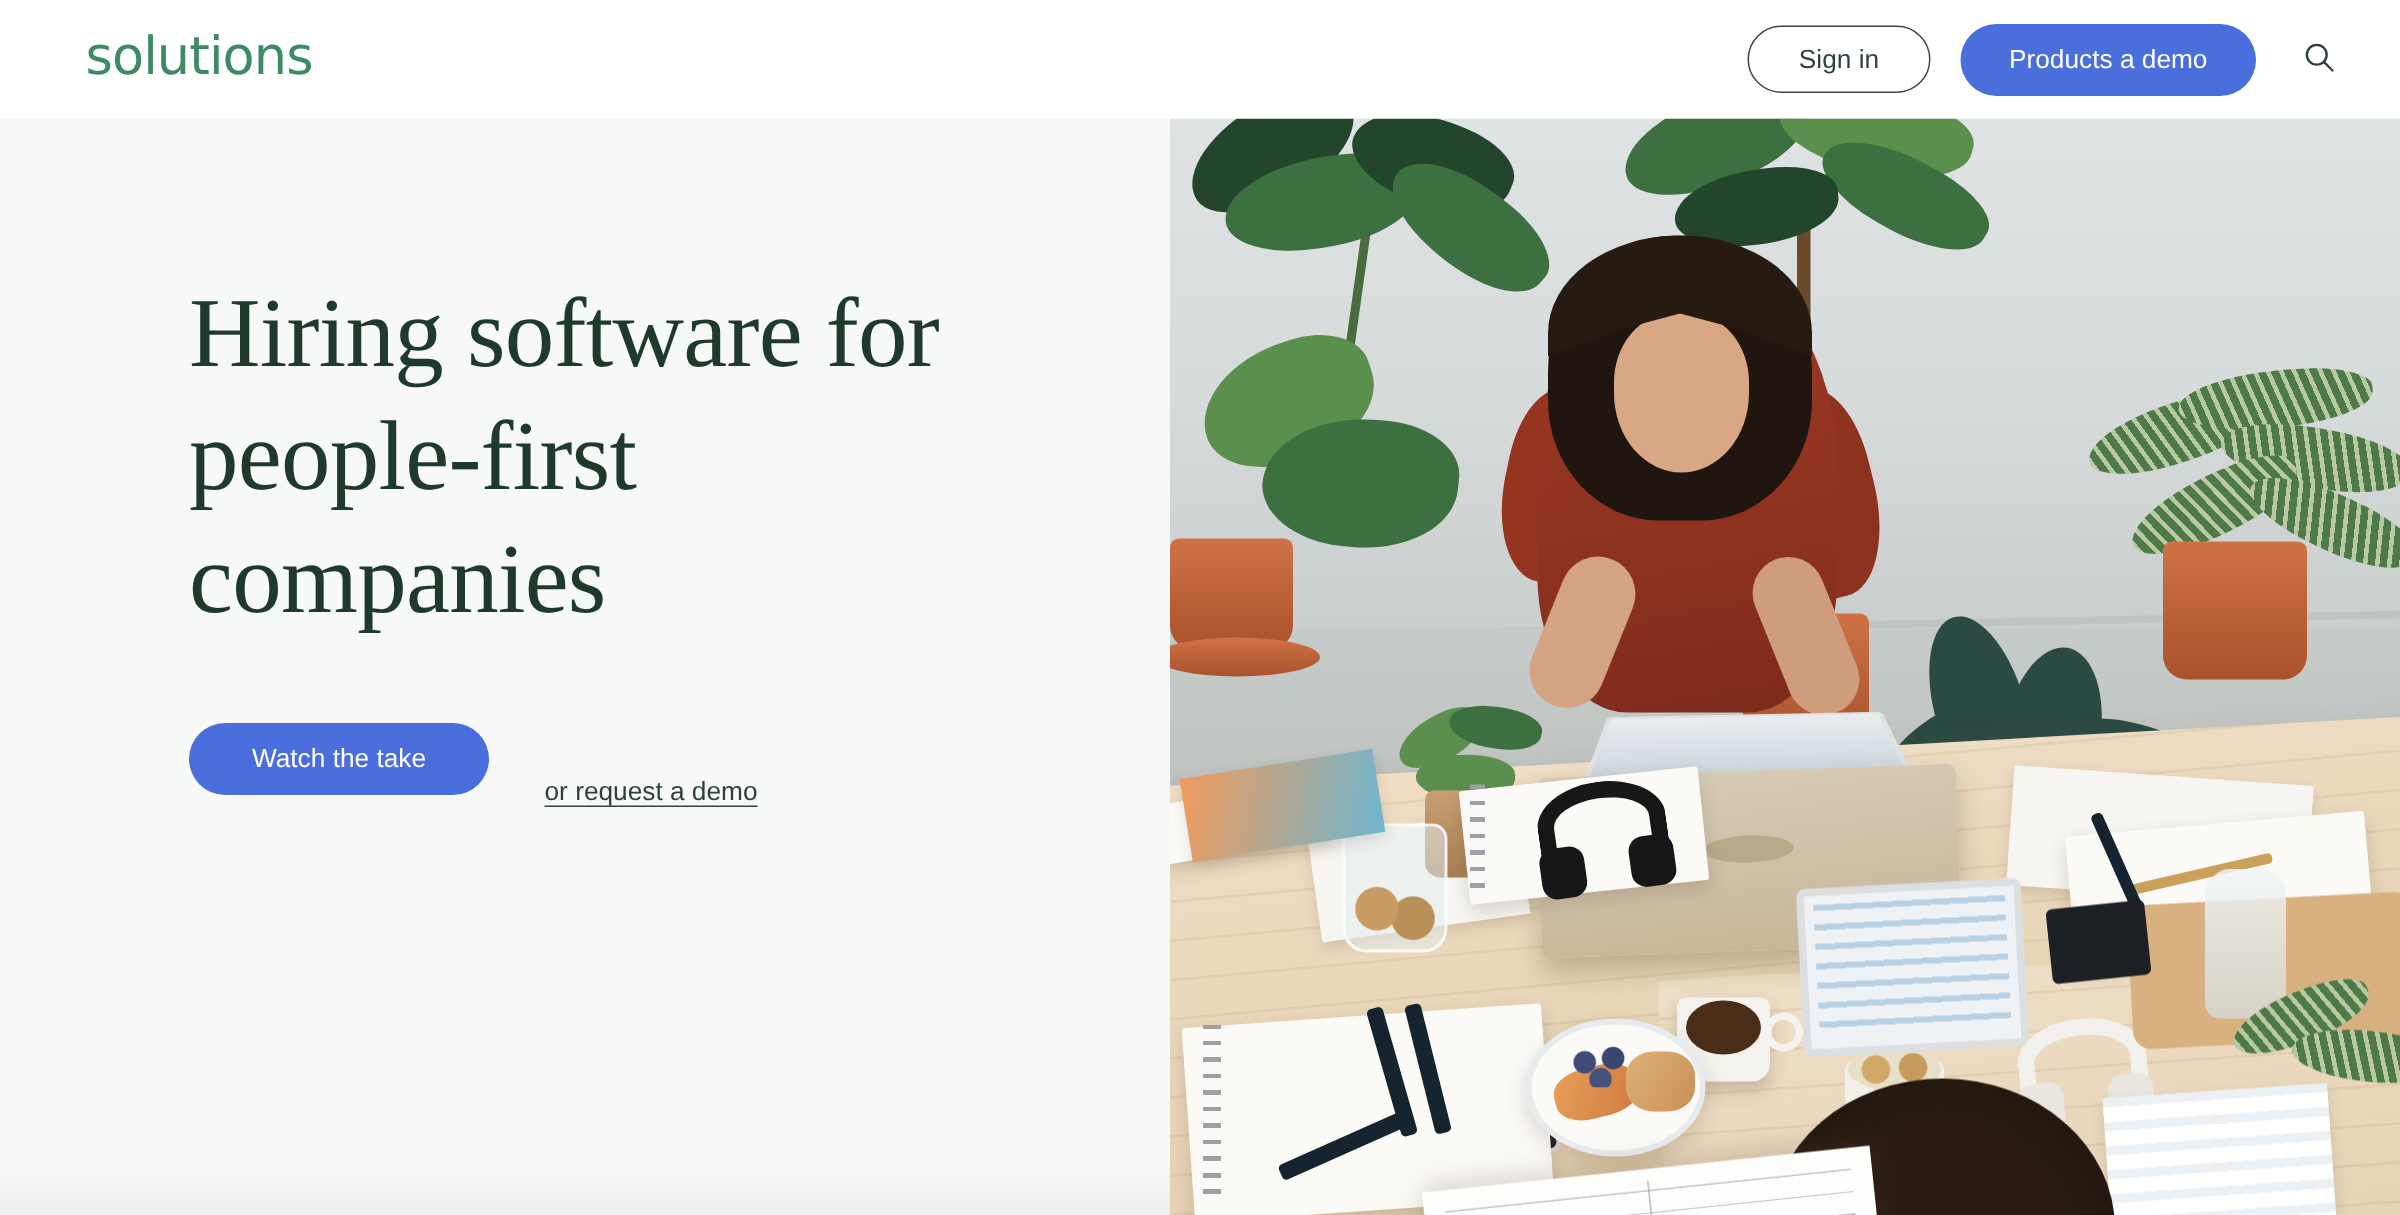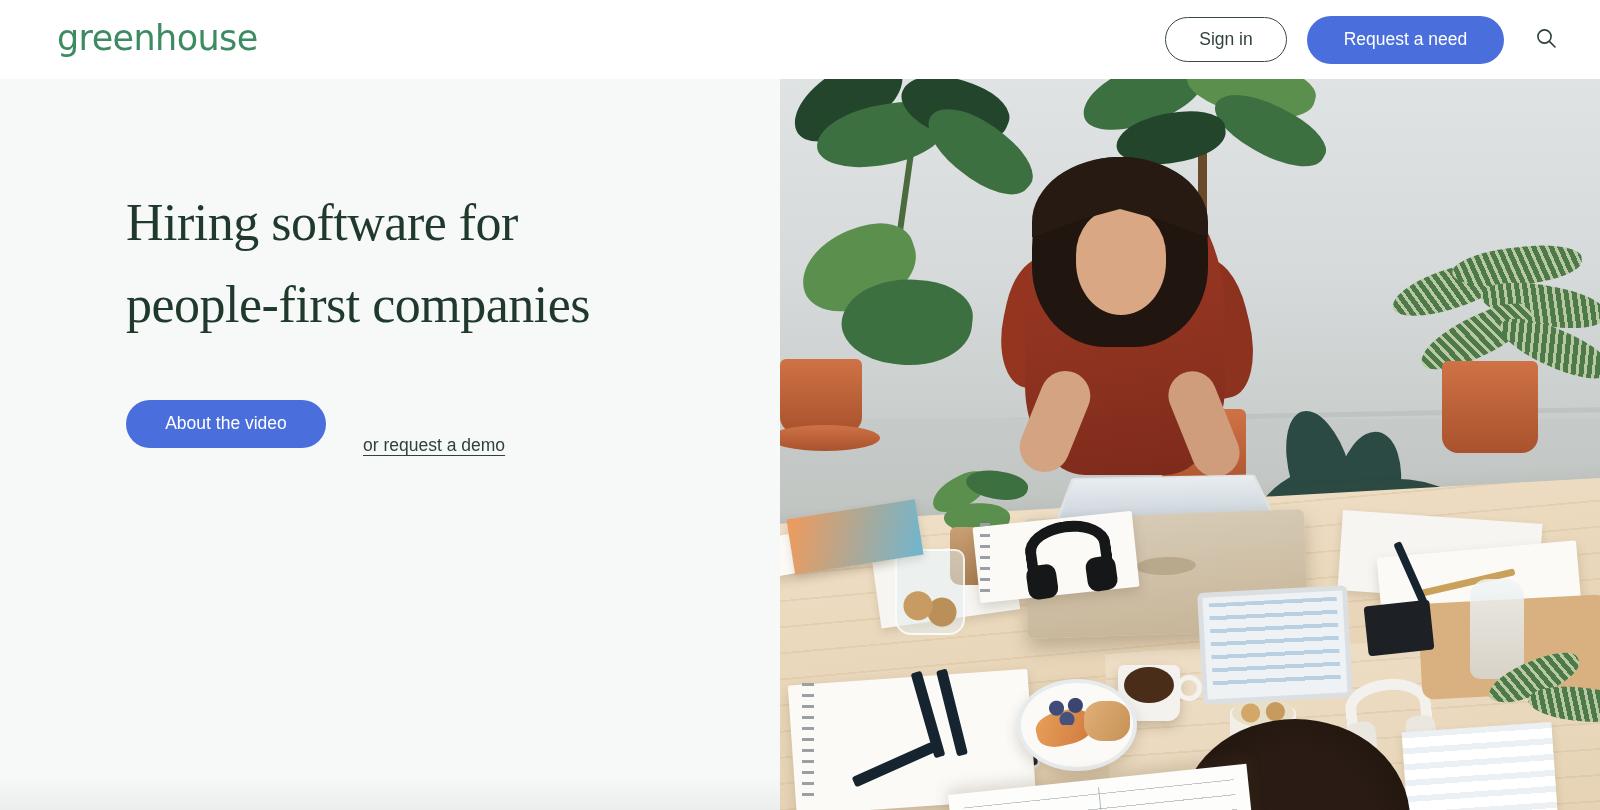--- a/index.html
+++ b/index.html
@@ -129,21 +129,21 @@
     position: relative;
   }
 
   .hero-copy {
     padding-left: 126px;
     padding-top: 103px;
   }
 
   .hero-title {
     font-family: "Liberation Serif", serif;
-    font-size: 52px;
+    font-size: 66px;
     line-height: 82px;
     color: #1f3a2c;
     font-weight: 400;
     letter-spacing: -0.5px;
     max-width: 530px;
   }
 
   .hero-desc {
     margin-top: 51px;
     font-size: 19.5px;
@@ -518,44 +518,44 @@
     background: linear-gradient(180deg, rgba(247,248,248,0) 0%, #eceeee 100%);
     z-index: 5;
   }
 </style>
 </head>
 <body>
 
 <div class="page">
 
   <div class="header">
-    <div class="logo">greenhouse</div>
+    <div class="logo">solutions</div>
 
 
     <div class="header-right">
       <button class="btn-signin">Sign in</button>
-      <button class="btn-demo">Request a need</button>
+      <button class="btn-demo">Products a demo</button>
       <button class="search-btn">
         <span>
           <svg width="24" height="24" viewBox="0 0 24 24" fill="none" stroke="#2f4139" stroke-width="1.6">
             <circle cx="10.5" cy="10.5" r="6.6"></circle>
             <line x1="15.4" y1="15.4" x2="21" y2="21" stroke-linecap="round"></line>
           </svg>
         </span>
       </button>
     </div>
   </div>
 
   <div class="hero">
 
     <div class="hero-left">
       <div class="hero-copy">
         <h1 class="hero-title">Hiring software for people-first companies</h1>
         <div class="hero-actions">
-          <button class="btn-video">About the video</button>
+          <button class="btn-video">Watch the take</button>
           <a class="link-demo">or request a demo</a>
         </div>
       </div>
       <div class="bottom-fade"></div>
     </div>
 
     <div class="hero-image">
       <div class="photo">
         <div class="wall"></div>
         <div class="wall-seam"></div>

